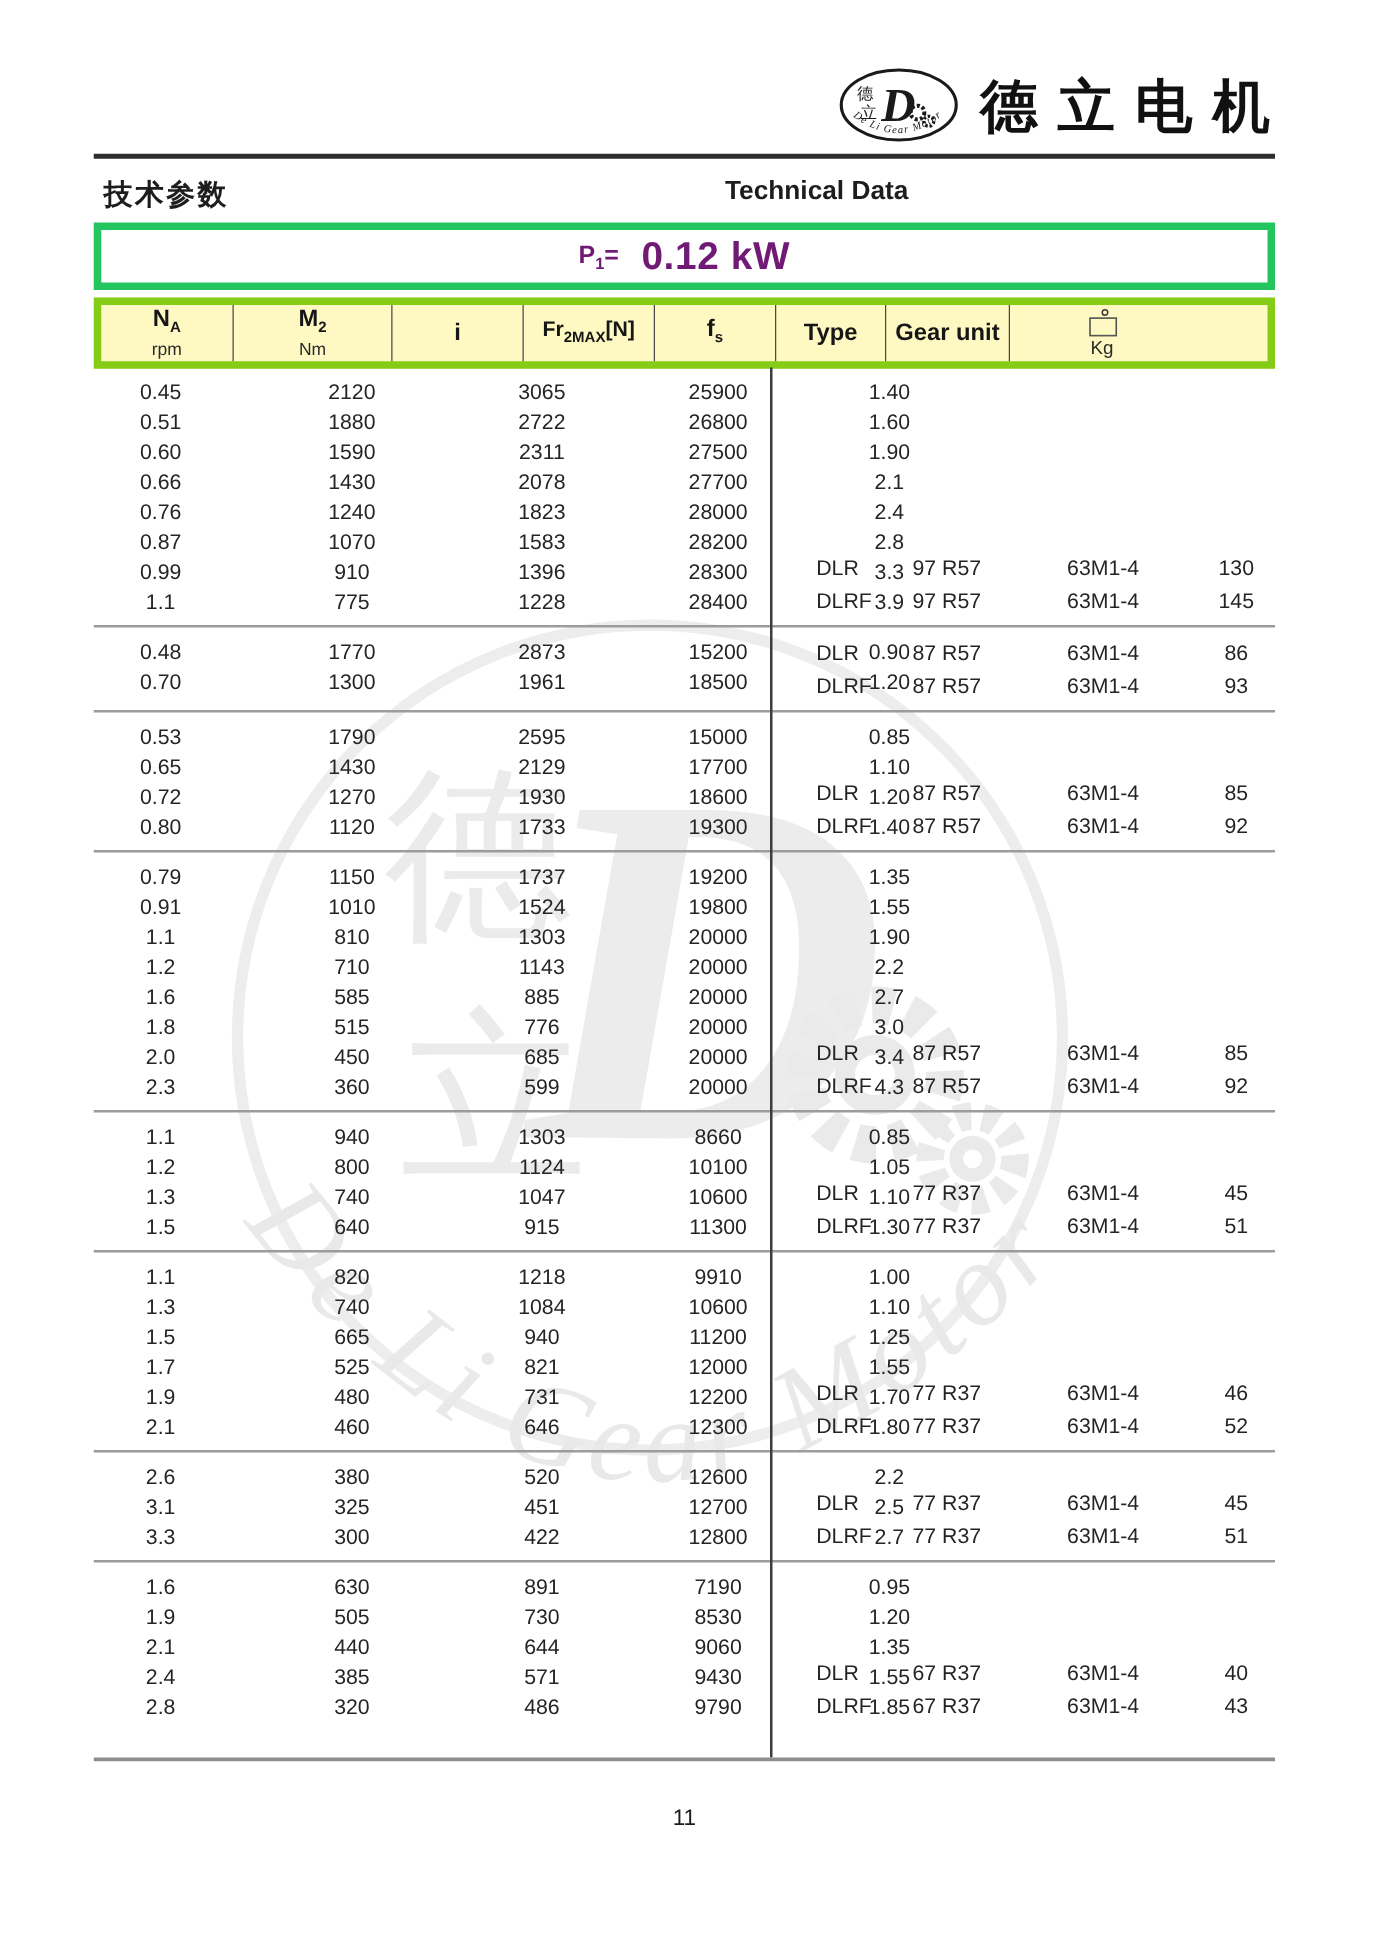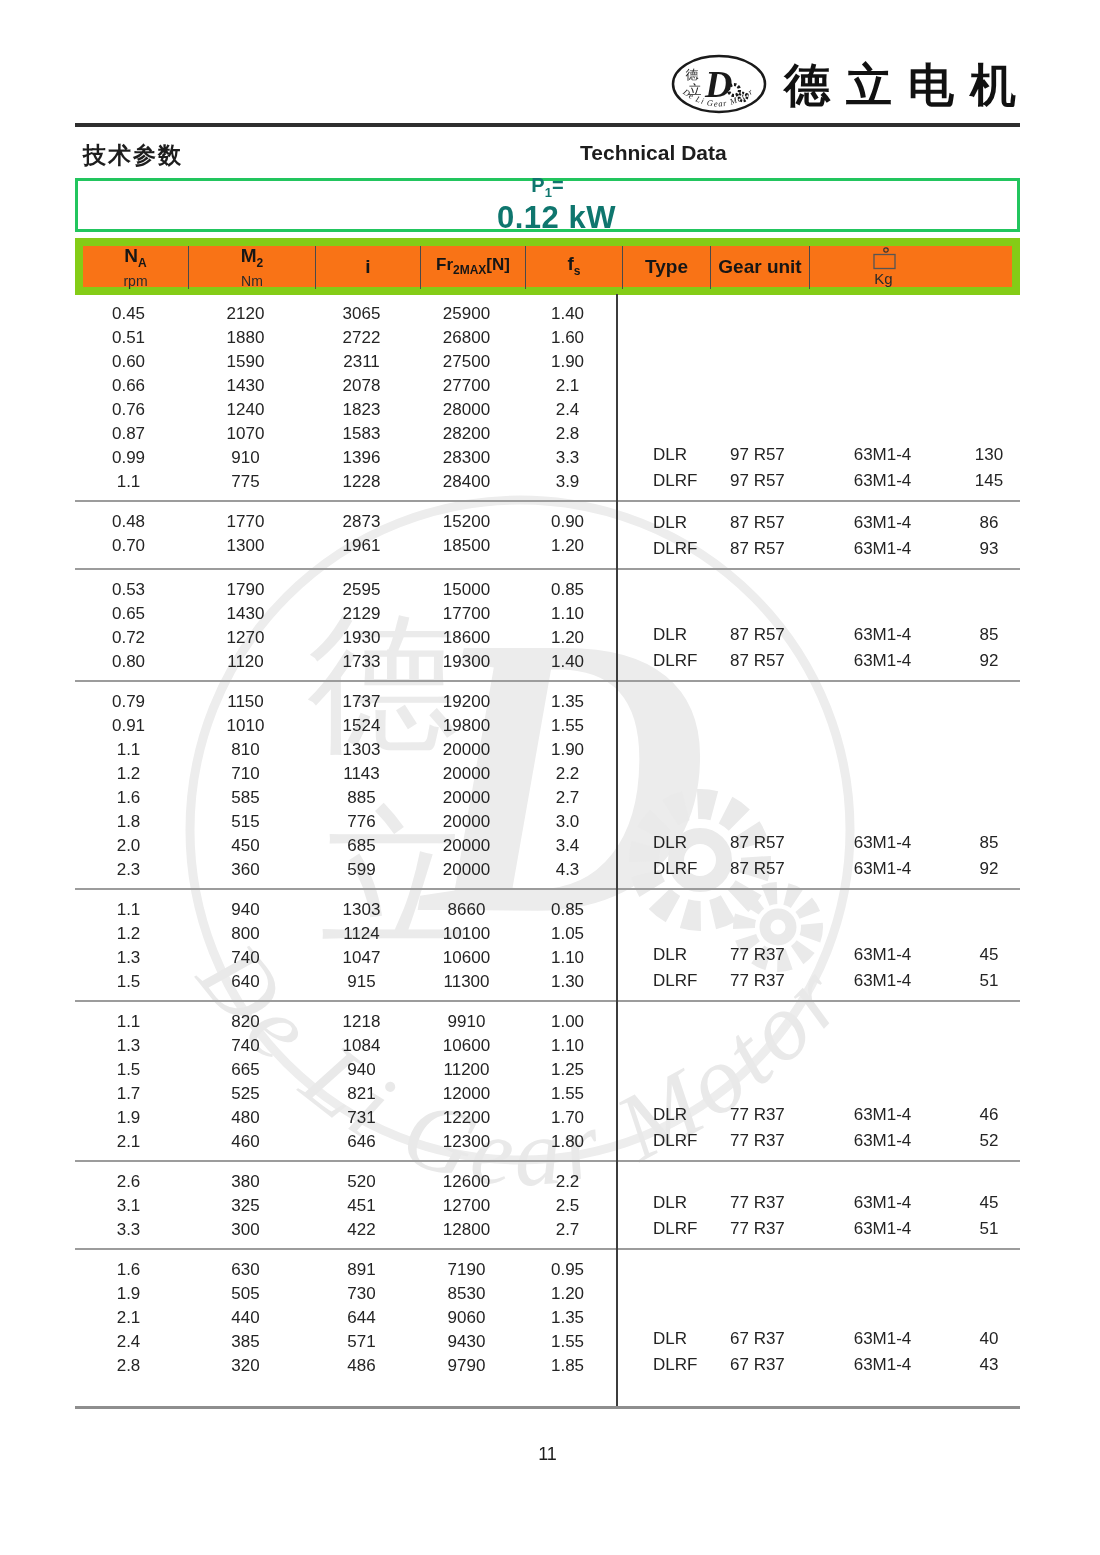--- a/index.html
+++ b/index.html
@@ -9,44 +9,44 @@
   
   .logo-row{position:absolute;left:75px;top:50px;width:945px;height:72px;display:flex;justify-content:flex-end;align-items:center;gap:14px;}
   .logo-svg{width:102px;height:68px;flex:0 0 auto;}
   .brand-name{font-family:"Liberation Serif",serif;font-weight:bold;font-size:46px;letter-spacing:16px;color:#111;white-space:nowrap;margin-right:-12px;}
   .top-rule{position:absolute;left:75px;top:123px;width:945px;height:4px;background:#2e2e2e;}
 
   .section-titles{position:absolute;left:75px;top:138px;width:945px;height:36px;}
   .title-cn{position:absolute;left:8px;top:2px;font-size:23px;font-weight:bold;color:#1d1d1d;letter-spacing:2px;}
   .title-en{position:absolute;left:505px;top:3px;font-size:21px;font-weight:bold;color:#1d1d1d;}
 
-  .power-box{position:absolute;left:75px;top:178px;width:945px;height:54px;border:3px solid #22c55e;box-sizing:border-box;display:flex;align-items:center;justify-content:center;color:#0f766e;flex-direction:column;}
+  .power-box{position:absolute;left:75px;top:178px;width:945px;height:54px;border:6px solid #22c55e;box-sizing:border-box;display:flex;align-items:center;justify-content:center;color:#701a75;}
   .p-small{font-size:20px;font-weight:bold;}
   .p-small sub{font-size:13px;}
   .p-big{font-size:31px;font-weight:bold;margin-left:18px;letter-spacing:0.5px;}
 
   
-  .col-header{position:absolute;left:75px;top:238px;width:945px;height:57px;box-sizing:border-box;border:8px solid #84cc16;display:grid;grid-template-columns:106px 127px 105px 105px 97px 88px 99px 147px auto;background:#f97316;}
+  .col-header{position:absolute;left:75px;top:238px;width:945px;height:57px;box-sizing:border-box;border:6px solid #84cc16;display:grid;grid-template-columns:106px 127px 105px 105px 97px 88px 99px 147px auto;background:#fef9c3;}
   .hcell{border-right:1px solid #4a4a4a;display:flex;flex-direction:column;align-items:center;justify-content:center;color:#161616;}
   .hcell:last-child{border-right:none;}
   .h-main{font-size:19px;font-weight:bold;line-height:20px;}
   .h-main .h-sub{font-size:12px;font-weight:bold;}
   .h-fr{font-size:17px;}
   .h-unit{font-size:14px;line-height:16px;color:#2a2a2a;}
   .kg-icon{width:30px;height:24px;display:block;}
   .kg-label{font-size:15px;}
 
   
   .table-body{position:absolute;left:75px;top:294px;width:945px;}
   .groups{position:relative;z-index:1;}
   .vdivider{position:absolute;left:541px;top:0;height:100%;width:1.5px;background:#3c3c3c;z-index:3;}
   .group{display:flex;border-bottom:2px solid #9c9c9c;padding:8px 0 6px 0;position:relative;}
   .group:last-child{border-bottom:none;padding-bottom:28px;}
   .group-left{width:541px;flex:0 0 auto;}
-  .data-row{display:grid;grid-template-columns:107px 127px 105px 105px 97px;height:24px;}
+  .data-row{display:grid;grid-template-columns:107px 127px 105px 105px 97px;height:24px;gap:36px;}
   .cell{text-align:center;font-size:17px;line-height:24px;color:#242424;}
   .group-right{width:404px;flex:0 0 auto;display:flex;flex-direction:column;justify-content:flex-end;}
   .variant-row{display:grid;grid-template-columns:88px 99px 147px 68px;height:26px;font-size:17px;line-height:26px;color:#242424;}
   .tcell-0{padding-left:37px;}
   .tcell-1{padding-left:26px;}
   .tcell-2{text-align:center;padding-left:12px;}
   .tcell-3{text-align:center;padding-left:10px;}
   .bottom-rule{height:3px;background:#8e8e8e;position:relative;z-index:2;}
 
   

